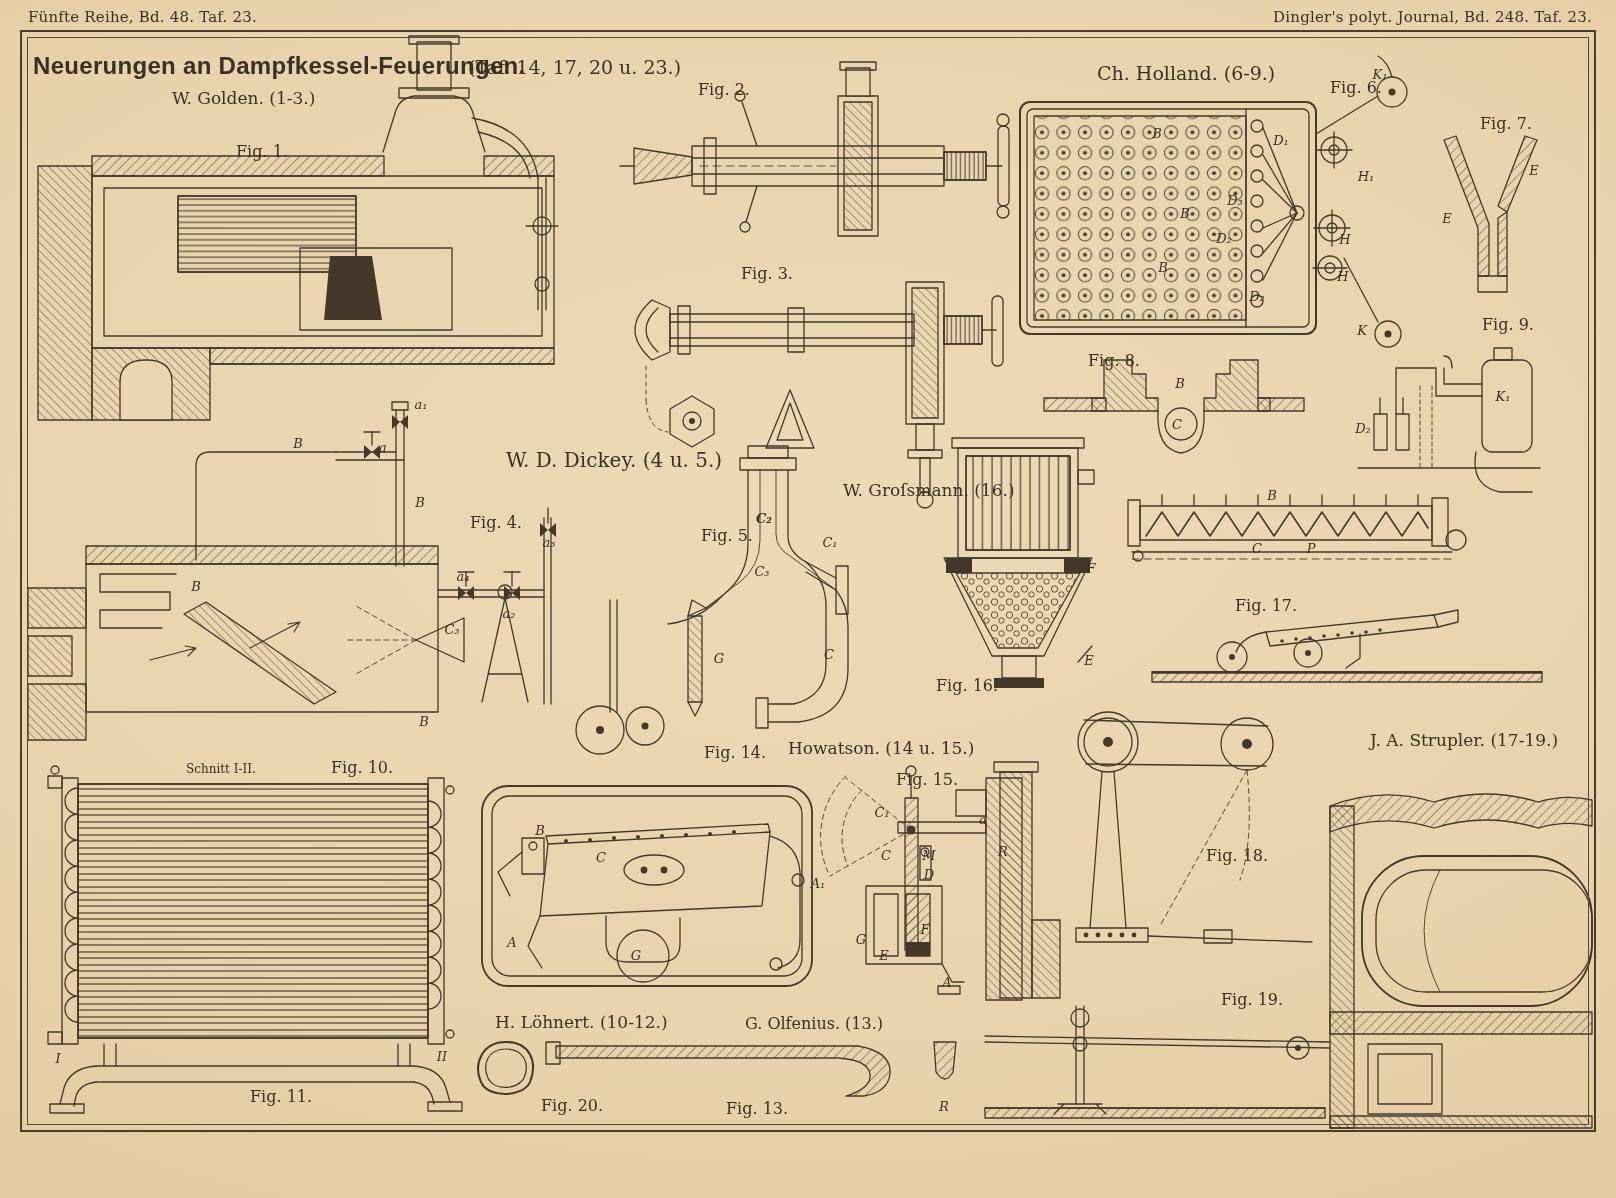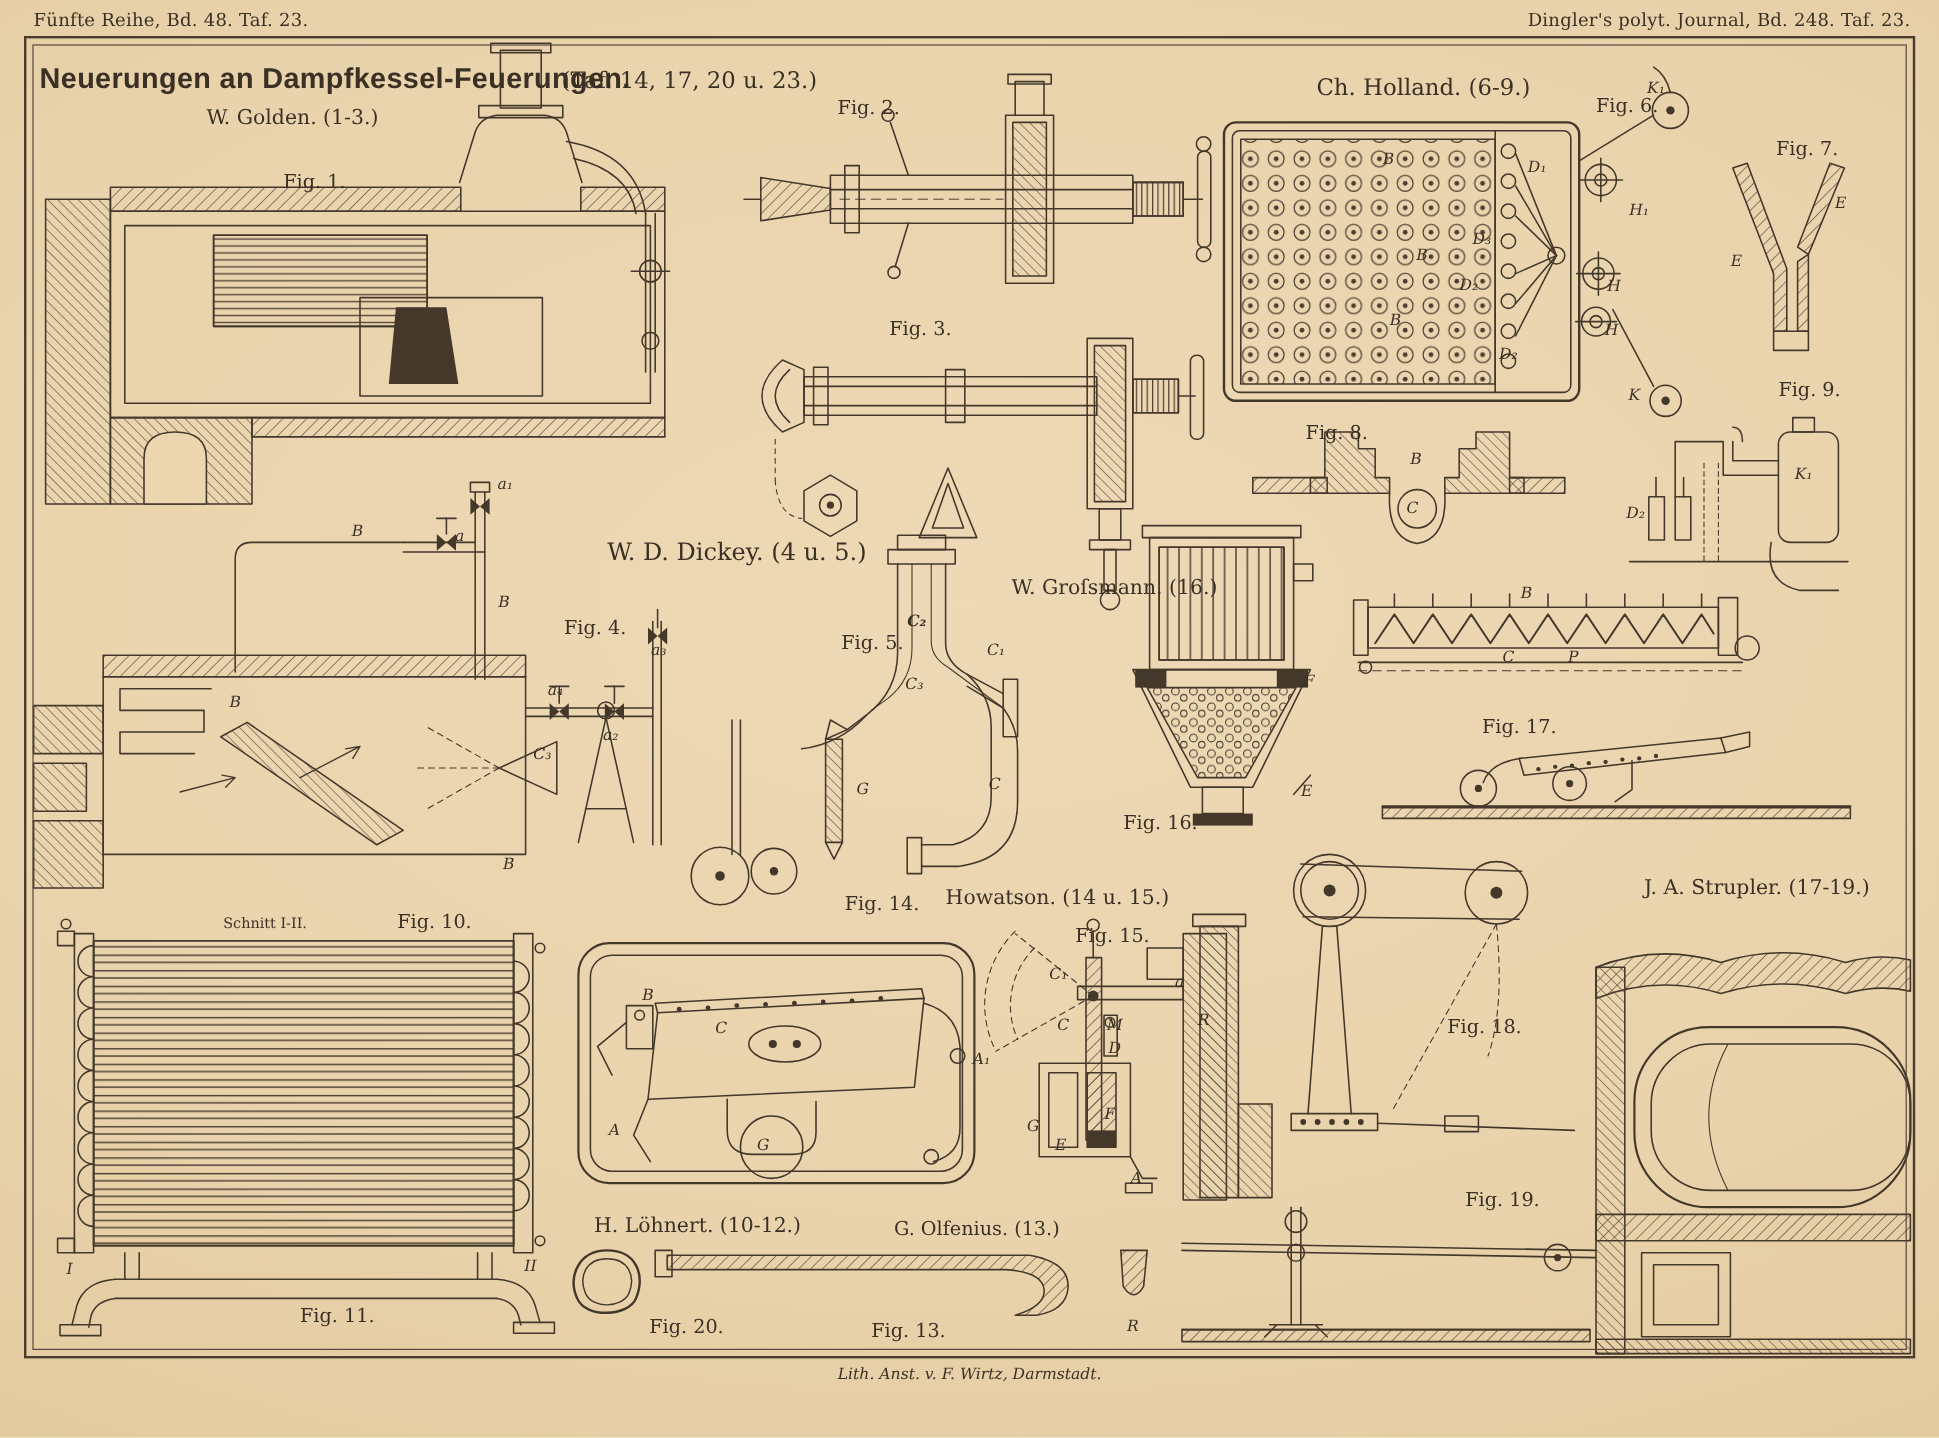--- a/index.html
+++ b/index.html
@@ -562,15 +562,14 @@
       <span class="part-label" style="left: 818px; top: 883px;">A₁</span>
       <span class="part-label" style="left: 861px; top: 939px;">G</span>
       <span class="part-label" style="left: 884px; top: 955px;">E</span>
       <span class="part-label" style="left: 925px; top: 929px;">F</span>
       <span class="part-label" style="left: 947px; top: 982px;">A</span>
       <span class="part-label" style="left: 58px; top: 1058px;">I</span>
       <span class="part-label" style="left: 442px; top: 1056px;">II</span>
       <span class="part-label" style="left: 944px; top: 1106px;">R</span>
     </div>
 
-  <div class="lbl" style="left:0;right:0;top:1138px;text-align:center;font-style:italic;font-size:13px">Lith. Anst. v. F. Wirtz, Darmstadt.</div>
 
 </div>
 
 </body></html>

